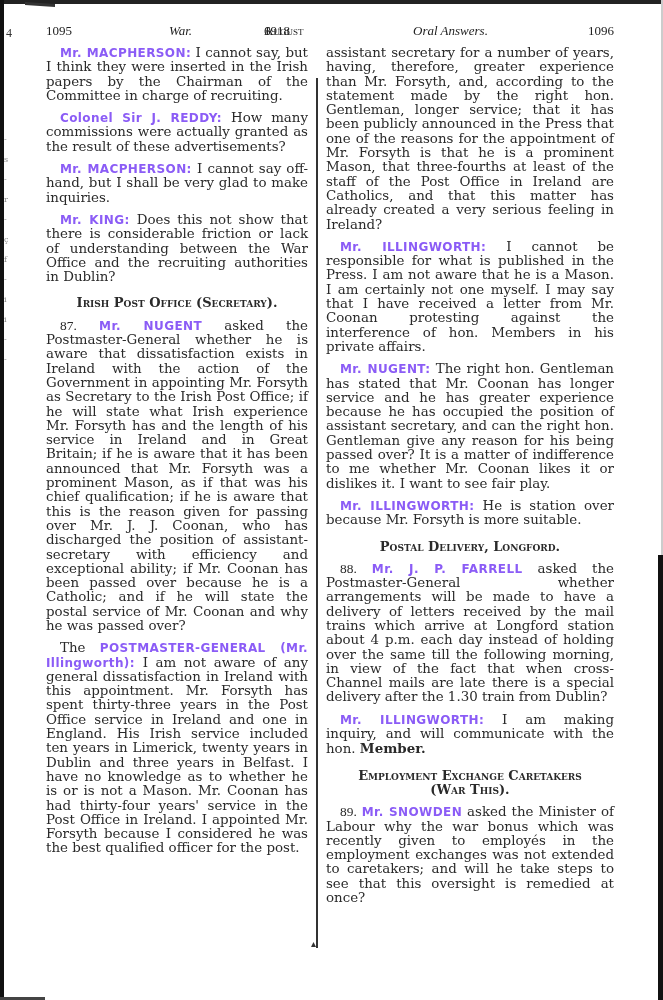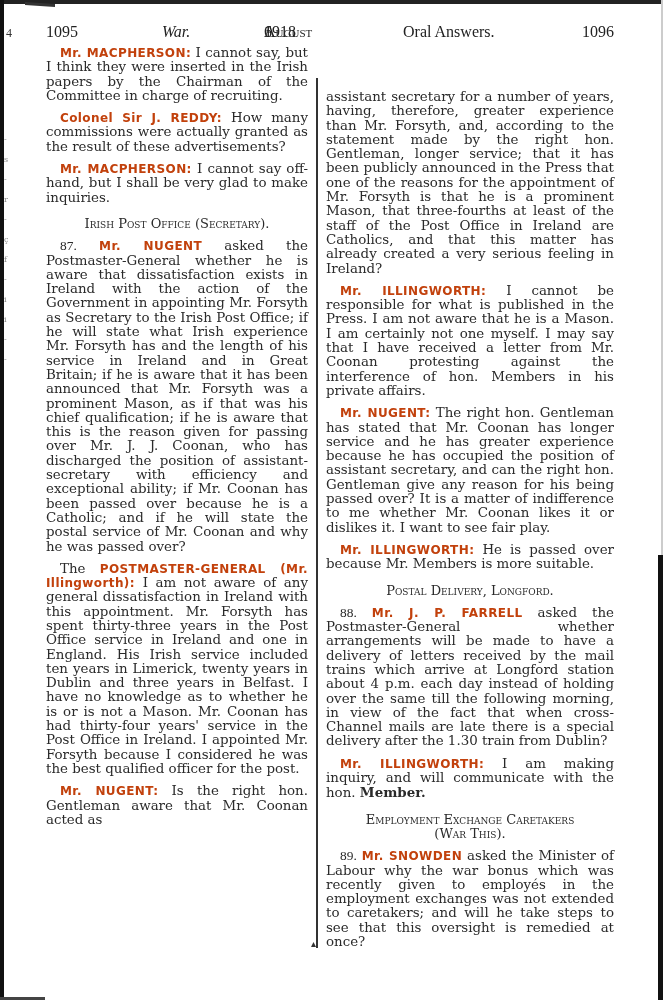--- a/index.html
+++ b/index.html
@@ -12,39 +12,39 @@
   .topbar { position: absolute; left: 0; top: 0; width: 663px; height: 4px; background: #222; }
   .topbar-tail { position: absolute; left: 25px; top: 3px; width: 30px; height: 3px; background: #333; transform: skewY(4deg); }
   .leftedge { position: absolute; left: 0; top: 0; width: 4px; height: 1000px; background: #111; }
   .rightedge { position: absolute; right: 0; top: 555px; width: 5px; height: 445px; background: #111; }
   .rightedge-top { position: absolute; right: 0; top: 0; width: 2px; height: 555px; background: #ccc; }
   .bottom-mark { position: absolute; left: 0; bottom: 0; width: 45px; height: 3px; background: #444; }
 
   .margin-num { position: absolute; left: 6px; top: 26px; font-size: 12px; font-family: "Liberation Serif", serif; color: #333; }
   .margin-marks { position: absolute; left: 4px; top: 130px; width: 14px; font-size: 8px; color: #888; line-height: 20px; }
 
-  .header { position: absolute; top: 23px; left: 46px; width: 568px; height: 18px; font-family: "Liberation Serif", serif; font-size: 16px; color: #222; }
+  .header { position: absolute; top: 23px; left: 46px; width: 568px; height: 18px; font-family: "Liberation Serif", serif; font-size: 13px; color: #222; }
   .header span { position: absolute; top: 0; white-space: nowrap; }
   .h-left-num { left: 0; }
-  .h-left-title { left: 116px; font-style: italic; }
+  .h-left-title { left: 123px; font-style: italic; }
   .h-date { left: 218px; }
   .h-date .sc { font-variant: small-caps; }
-  .h-right-title { left: 357px; }
+  .h-right-title { left: 367px; font-style: italic; }
   .h-right-num { right: 0; font-family: Liberation Serif, serif; }
 
   .col { position: absolute; top: 46px; font-size: 13.4px; line-height: 14.3px; text-align: justify; hyphens: manual; }
   .col-left { left: 46px; width: 262px; }
   .col-right { left: 326px; width: 288px; }
   .divider { position: absolute; left: 316px; top: 78px; width: 1.5px; height: 870px; background: #333; }
   .divider-mark { position: absolute; left: 311px; top: 938px; font-size: 10px; color: #333; }
 
   p { margin: 0 0 8px 0; text-indent: 14px; }
-  p.cont { text-indent: 0; margin-top: 44px; }
-  .spk { font-family: "DejaVu Sans", "Liberation Sans", sans-serif; font-weight: bold; font-size: 12px; letter-spacing: 0.4px; color: #c2410c; }
-  .heading { text-align: center; font-variant: small-caps; margin: 12px 0 8px 0; text-indent: 0; font-size: 13px; }
+  p.cont { text-indent: 0; }
+  .spk { font-family: "DejaVu Sans", "Liberation Sans", sans-serif; font-weight: bold; font-size: 12px; letter-spacing: 0.4px; color: #8b5cf6; }
+  .heading { text-align: center; font-variant: small-caps; margin: 12px 0 8px 0; text-indent: 0; font-size: 13px; font-weight: bold; }
   .num { font-family: "Liberation Serif", serif; }
   .bold-serif { font-weight: bold; }
 </style>
 </head>
 <body>
 
 <div class="topbar"></div>
 <div class="topbar-tail"></div>
 <div class="leftedge"></div>
 <div class="rightedge-top"></div>
@@ -66,30 +66,30 @@
   <span class="h-right-num">1096</span>
 </div>
 
 <div class="divider"></div>
 <div class="divider-mark">▴</div>
 
 <div class="col col-left">
   <p><span class="spk">Mr. MACPHERSON:</span> <span>I cannot say, but I think they were inserted in the Irish papers by the Chairman of the Committee in charge of recruiting.</span></p>
   <p><span class="spk">Colonel Sir J. REDDY:</span> <span>How many commissions were actually granted as the result of these advertisements?</span></p>
   <p><span class="spk">Mr. MACPHERSON:</span> <span>I cannot say off-hand, but I shall be very glad to make inquiries.</span></p>
+  <p><span class="spk">Mr. KING:</span> <span>Does this not show that there is considerable friction or lack of understanding between the War Office and the recruiting authorities in Dublin?</span></p>
   <p class="heading">Irish Post Office (Secretary).</p>
   <p><span class="num">87.</span> <span class="spk">Mr. NUGENT</span> <span>asked the Postmaster-General whether he is aware that dissatisfaction exists in Ireland with the action of the Government in appointing Mr. Forsyth as Secretary to the Irish Post Office; if he will state what Irish experience Mr. Forsyth has and the length of his service in Ireland and in Great Britain; if he is aware that it has been announced that Mr. Forsyth was a prominent Mason, as if that was his chief qualification; if he is aware that this is the reason given for passing over Mr. J. J. Coonan, who has discharged the position of assistant-secretary with efficiency and exceptional ability; if Mr. Coonan has been passed over because he is a Catholic; and if he will state the postal service of Mr. Coonan and why he was passed over?</span></p>
   <p><span>The</span> <span class="spk">POSTMASTER-GENERAL (Mr. Illingworth):</span> <span>I am not aware of any general dissatisfaction in Ireland with this appointment. Mr. Forsyth has spent thirty-three years in the Post Office service in Ireland and one in England. His Irish service included ten years in Limerick, twenty years in Dublin and three years in Belfast. I have no knowledge as to whether he is or is not a Mason. Mr. Coonan has had thirty-four years' service in the Post Office in Ireland. I appointed Mr. Forsyth because I considered he was the best qualified officer for the post.</span></p>
-  <p><span class="spk">Mr. NUGENT:</span> <span>Is the right hon. Gentleman aware that Mr. Coonan acted as</span></p>
 </div>
 
 <div class="col col-right">
   <p class="cont">assistant secretary for a number of years, having, therefore, greater experience than Mr. Forsyth, and, according to the statement made by the right hon. Gentleman, longer service; that it has been publicly announced in the Press that one of the reasons for the appointment of Mr. Forsyth is that he is a prominent Mason, that three-fourths at least of the staff of the Post Office in Ireland are Catholics, and that this matter has already created a very serious feeling in Ireland?</p>
   <p><span class="spk">Mr. ILLINGWORTH:</span> <span>I cannot be responsible for what is published in the Press. I am not aware that he is a Mason. I am certainly not one myself. I may say that I have received a letter from Mr. Coonan protesting against the interference of hon. Members in his private affairs.</span></p>
   <p><span class="spk">Mr. NUGENT:</span> <span>The right hon. Gentleman has stated that Mr. Coonan has longer service and he has greater experience because he has occupied the position of assistant secretary, and can the right hon. Gentleman give any reason for his being passed over? It is a matter of indifference to me whether Mr. Coonan likes it or dislikes it. I want to see fair play.</span></p>
-  <p><span class="spk">Mr. ILLINGWORTH:</span> <span>He is passed over because Mr. Members is more suitable.</span></p>
+  <p><span class="spk">Mr. ILLINGWORTH:</span> <span>He is station over because Mr. Forsyth is more suitable.</span></p>
   <p class="heading">Postal Delivery, Longford.</p>
   <p><span class="num">88.</span> <span class="spk">Mr. J. P. FARRELL</span> <span>asked the Postmaster-General whether arrangements will be made to have a delivery of letters received by the mail trains which arrive at Longford station about 4 p.m. each day instead of holding over the same till the following morning, in view of the fact that when cross-Channel mails are late there is a special delivery after the 1.30 train from Dublin?</span></p>
   <p><span class="spk">Mr. ILLINGWORTH:</span> <span>I am making inquiry, and will communicate with the hon.</span> <span class="bold-serif">Member.</span></p>
   <p class="heading" style="margin-bottom:0">Employment Exchange Caretakers</p>
   <p class="heading" style="margin-top:0">(War This).</p>
   <p><span class="num">89.</span> <span class="spk">Mr. SNOWDEN</span> <span>asked the Minister of Labour why the war bonus which was recently given to employés in the employment exchanges was not extended to caretakers; and will he take steps to see that this oversight is remedied at once?</span></p>
 </div>
 
 </body></html>

